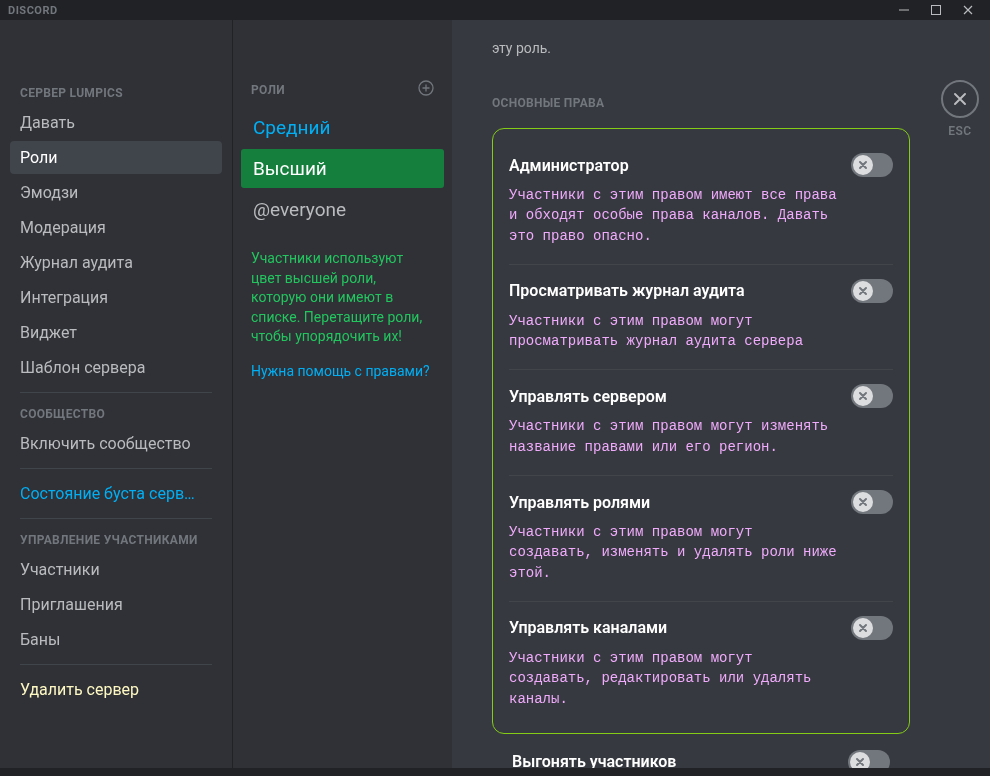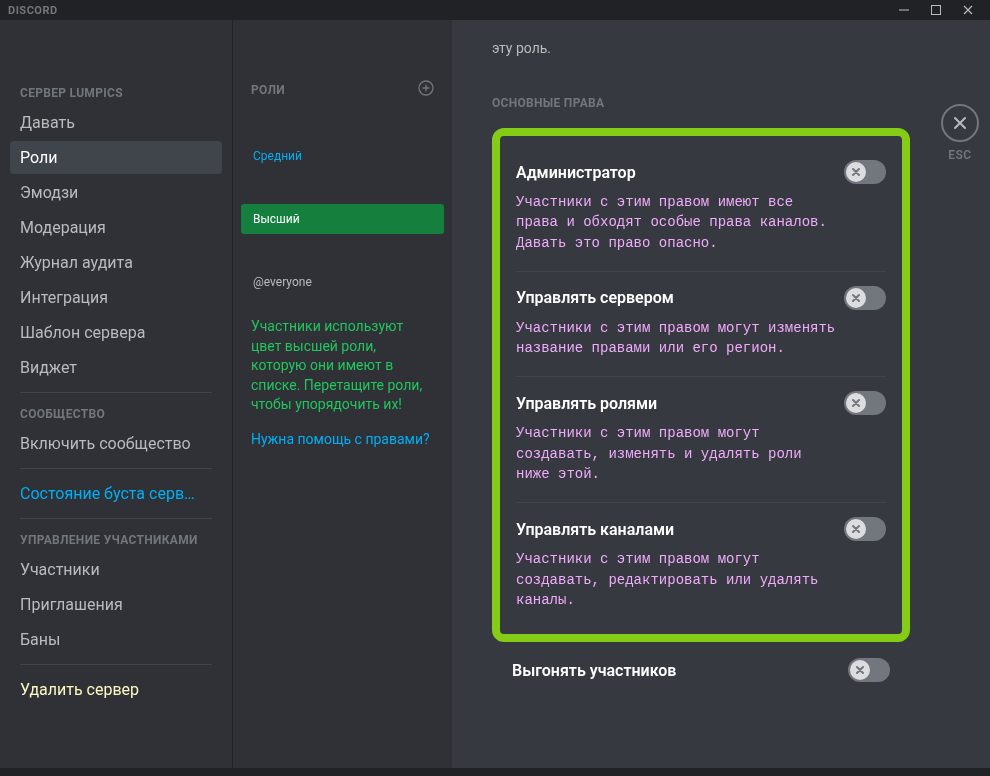--- a/index.html
+++ b/index.html
@@ -20,50 +20,50 @@
   .sidebar-item.selected { background: #40444b; color: #fff; }
   .sidebar-item.link { color: #00aff4; }
   .sidebar-item.danger { color: #fef9c3; }
   .sidebar-divider { height: 1px; background: #40444b; margin: 8px 10px; }
   
   .roles-column { width: 220px; background: #2f3136; padding: 60px 8px 20px 8px; border-left: 1px solid #202225; }
   .roles-header { display: flex; align-items: center; justify-content: space-between; padding: 0 10px 8px 10px; }
   .roles-header-title { color: #72767d; font-size: 12px; font-weight: 700; letter-spacing: 0.3px; text-transform: uppercase; }
   .roles-add { color: #72767d; cursor: pointer; }
   .roles-add svg { width: 16px; height: 16px; }
-  .role-item { padding: 8px 12px; border-radius: 3px; font-size: 12px; cursor: pointer; margin-bottom: 2px; margin-top: 33px; }
+  .role-item { padding: 8px 12px; border-radius: 3px; font-size: 19px; cursor: pointer; margin-bottom: 2px; }
   .role-medium { color: #00aff4; }
   .role-high { background: #15803d; color: #fff; }
   .role-everyone { color: #b9bbbe; }
   .roles-hint { color: #22c55e; font-size: 14px; line-height: 1.4; padding: 18px 10px 10px 10px; }
   .roles-help { color: #00aff4; font-size: 14px; padding: 6px 10px; cursor: pointer; }
   
   .main { flex: 1; background: #36393f; padding: 20px 40px 20px 40px; overflow-y: auto; position: relative; }
   .main-top-text { color: #b9bbbe; font-size: 14px; margin-bottom: 40px; padding-left: 0; }
   .section-header { color: #72767d; font-size: 12px; font-weight: 700; letter-spacing: 0.3px; text-transform: uppercase; margin-bottom: 18px; }
   
-  .perms-box { border: 8px solid #84cc16; border-radius: 12px; padding: 10px 16px 6px 16px; }
+  .perms-box { border: 1px solid #84cc16; border-radius: 12px; padding: 10px 16px 6px 16px; }
   .perm-item { padding: 14px 0 18px 0; border-bottom: 1px solid #42454a; }
   .perm-item:last-child { border-bottom: none; }
   .perm-row { display: flex; align-items: center; justify-content: space-between; margin-bottom: 8px; }
   .perm-title { color: #fff; font-size: 16px; font-weight: 600; }
   .perm-desc { color: #f0abfc; font-size: 14px; line-height: 1.45; padding-right: 50px; font-family: Liberation Mono, monospace; }
   
   .toggle { width: 42px; height: 24px; background: #72767d; border-radius: 12px; position: relative; cursor: pointer; flex-shrink: 0; }
   .toggle-knob { position: absolute; left: 2px; top: 2px; width: 20px; height: 20px; background: #dcddde; border-radius: 50%; display: flex; align-items: center; justify-content: center; }
   .toggle-knob svg { width: 12px; height: 12px; }
   
   .outside-perm { padding: 16px 20px 0 20px; }
   .close-btn { width: 38px; height: 38px; border: 2px solid #72767d; border-radius: 50%; display: flex; align-items: center; justify-content: center; cursor: pointer; margin: 0 auto; }
   .close-btn svg { width: 16px; height: 16px; stroke: #b9bbbe; }
   .close-label { color: #72767d; font-size: 12px; font-weight: 600; margin-top: 6px; letter-spacing: 0.5px; }
   
   .main-wrap { display: flex; flex: 1; position: relative; }
   .content-col { flex: 1; padding-right: 20px; }
-  .close-col { width: 60px; padding-top: 84px; text-align: center; }
+  .close-col { width: 60px; padding-top: 60px; text-align: center; }
 </style>
 </head>
 <body>
 
 <div class="titlebar">
   <span class="titlebar-title">DISCORD</span>
   <div class="titlebar-controls">
     <div class="titlebar-btn">
       <svg viewBox="0 0 12 12">
           <rect x="1" y="5.5" width="10" height="1" fill="currentColor"></rect>
@@ -85,22 +85,22 @@
 <div class="app">
 
   <div class="sidebar-left">
     <div class="sidebar-header">СЕРВЕР LUMPICS</div>
     <div class="sidebar-item">Давать</div>
     <div class="sidebar-item selected">Роли</div>
     <div class="sidebar-item">Эмодзи</div>
     <div class="sidebar-item">Модерация</div>
     <div class="sidebar-item">Журнал аудита</div>
     <div class="sidebar-item">Интеграция</div>
+    <div class="sidebar-item">Виджет</div>
     <div class="sidebar-item">Шаблон сервера</div>
-    <div class="sidebar-item">Виджет</div>
     <div class="sidebar-divider"></div>
     <div class="sidebar-header">СООБЩЕСТВО</div>
     <div class="sidebar-item">Включить сообщество</div>
     <div class="sidebar-divider"></div>
     <div class="sidebar-item link">Состояние буста серв…</div>
     <div class="sidebar-divider"></div>
     <div class="sidebar-header">УПРАВЛЕНИЕ УЧАСТНИКАМИ</div>
     <div class="sidebar-item">Участники</div>
     <div class="sidebar-item">Приглашения</div>
     <div class="sidebar-item">Баны</div>
@@ -139,20 +139,33 @@
               <div class="toggle-knob">
                 <svg viewBox="0 0 12 12">
                     <path d="M3 3 L9 9 M9 3 L3 9" stroke="#72767d" stroke-width="2" stroke-linecap="round"></path>
                   </svg>
               </div>
             </div>
           </div>
           <div class="perm-desc">Участники с этим правом имеют все права и обходят особые права каналов. Давать это право опасно.</div>
         </div>
 
+        <div class="perm-item">
+          <div class="perm-row">
+            <span class="perm-title">Просматривать журнал аудита</span>
+            <div class="toggle">
+              <div class="toggle-knob">
+                <svg viewBox="0 0 12 12">
+                    <path d="M3 3 L9 9 M9 3 L3 9" stroke="#72767d" stroke-width="2" stroke-linecap="round"></path>
+                  </svg>
+              </div>
+            </div>
+          </div>
+          <div class="perm-desc">Участники с этим правом могут просматривать журнал аудита сервера</div>
+        </div>
 
         <div class="perm-item">
           <div class="perm-row">
             <span class="perm-title">Управлять сервером</span>
             <div class="toggle">
               <div class="toggle-knob">
                 <svg viewBox="0 0 12 12">
                     <path d="M3 3 L9 9 M9 3 L3 9" stroke="#72767d" stroke-width="2" stroke-linecap="round"></path>
                   </svg>
               </div>

